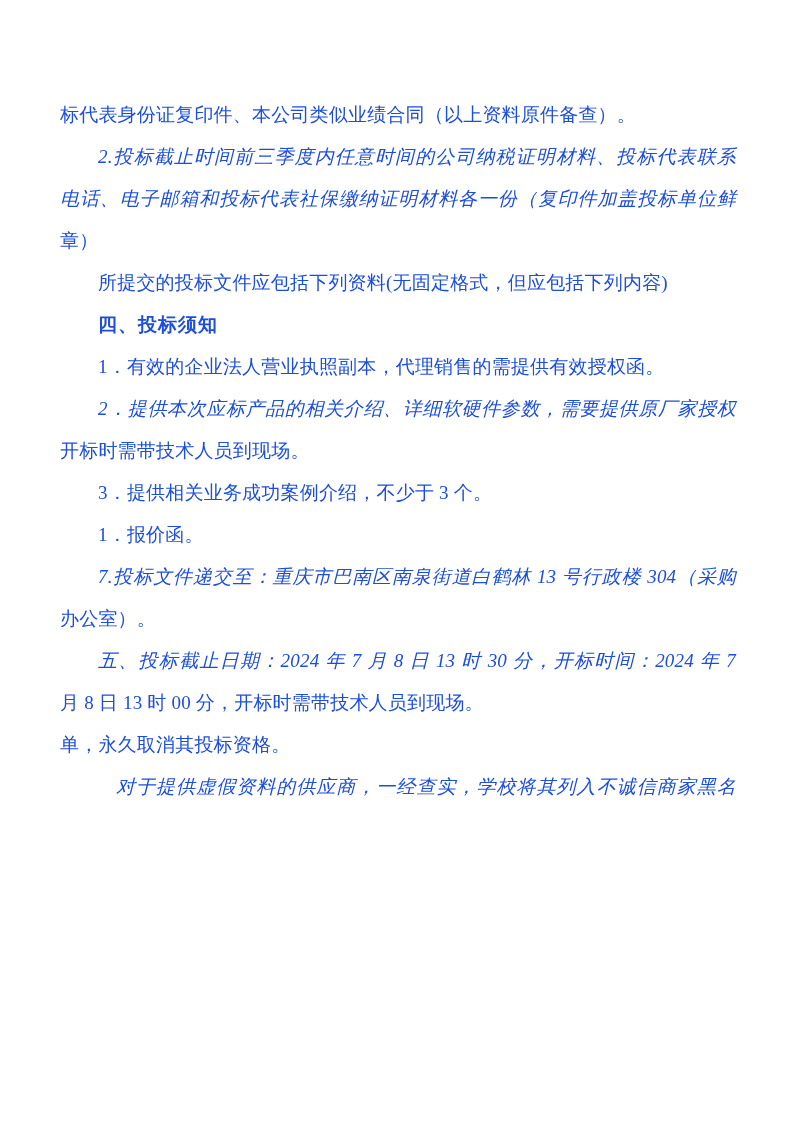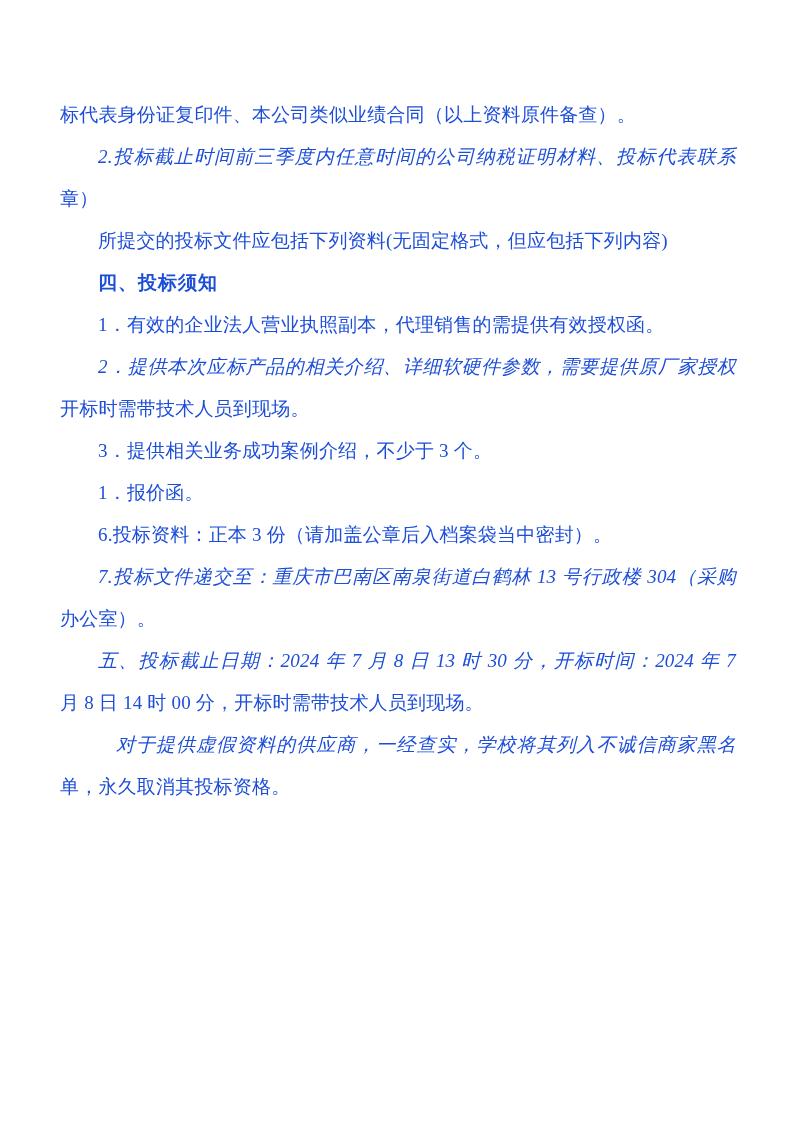--- a/index.html
+++ b/index.html
@@ -54,30 +54,30 @@
     line-height: 20px;
   }
 </style>
 </head>
 <body>
 
 <div class="page">
   <div class="textblock">
     <div class="line">标代表身份证复印件、本公司类似业绩合同（以上资料原件备查）。</div>
     <div class="line i2 j">2.投标截止时间前三季度内任意时间的公司纳税证明材料、投标代表联系</div>
+    <div class="line j">电话、电子邮箱和投标代表社保缴纳证明材料各一份（复印件加盖投标单位鲜</div>
     <div class="line">章）</div>
     <div class="line i2">所提交的投标文件应包括下列资料(无固定格式，但应包括下列内容)</div>
     <div class="line i2 bold">四、投标须知</div>
     <div class="line i2">1．有效的企业法人营业执照副本，代理销售的需提供有效授权函。</div>
     <div class="line i2 j">2．提供本次应标产品的相关介绍、详细软硬件参数，需要提供原厂家授权</div>
     <div class="line">开标时需带技术人员到现场。</div>
     <div class="line i2">3．提供相关业务成功案例介绍，不少于 3 个。</div>
     <div class="line i2">1．报价函。</div>
-    <div class="line i2">6.投标资料：正本 3 份（请加盖公章后入档案袋当中密封）。</div>
     <div class="line i2 j">7.投标文件递交至：重庆市巴南区南泉街道白鹤林 13 号行政楼 304（采购</div>
     <div class="line">办公室）。</div>
     <div class="line i2 j">五、投标截止日期：2024 年 7 月 8 日 13 时 30 分，开标时间：2024 年 7</div>
-    <div class="line">月 8 日 14 时 00 分，开标时需带技术人员到现场。</div>
+    <div class="line">月 8 日 13 时 00 分，开标时需带技术人员到现场。</div>
+    <div class="line">单，永久取消其投标资格。</div>
     <div class="line i3 j">对于提供虚假资料的供应商，一经查实，学校将其列入不诚信商家黑名</div>
-    <div class="line">单，永久取消其投标资格。</div>
   </div>
   <div class="pagenum">3</div>
 </div>
 
 </body></html>

